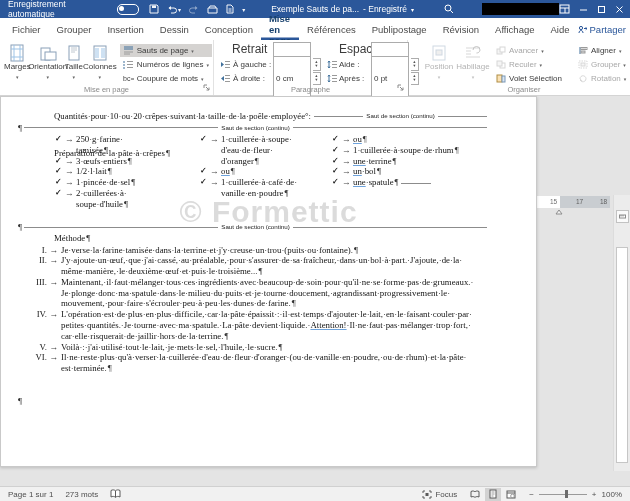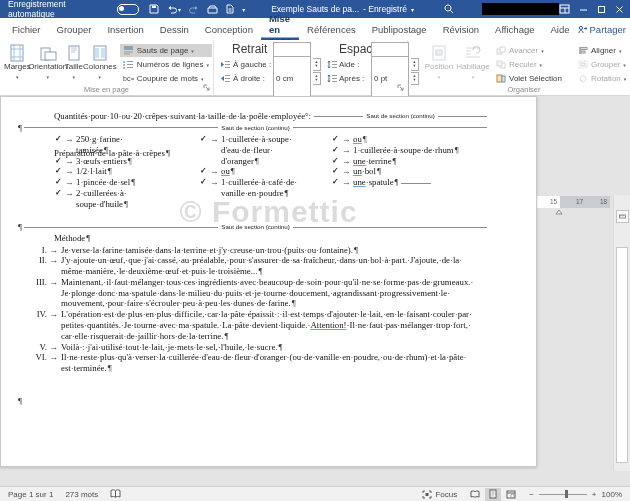--- a/index.html
+++ b/index.html
@@ -335,20 +335,21 @@
             </svg>
           <span class="lab" style="width:30px">Après :</span>
           <span class="box">0 pt</span>
           <span class="ud">
               <i></i>
               <i class="dn"></i>
             </span>
         </div>
       </div>
     </div>
+    <div class="glabel">Paragraphe</div>
     <span class="launcher">
       <svg width="7" height="7" viewBox="0 0 7 7">
           <path d="M1 1v3M1 1h3" fill="none" stroke="#8a8a8a"></path>
           <path d="M3 3l3 3M6 3.5V6H3.5" fill="none" stroke="#8a8a8a"></path>
         </svg>
     </span>
   </div>
 
   <div class="rgroup" style="flex:1;border-right:none;">
     <div class="bigrow" style="padding-left:14px;">

